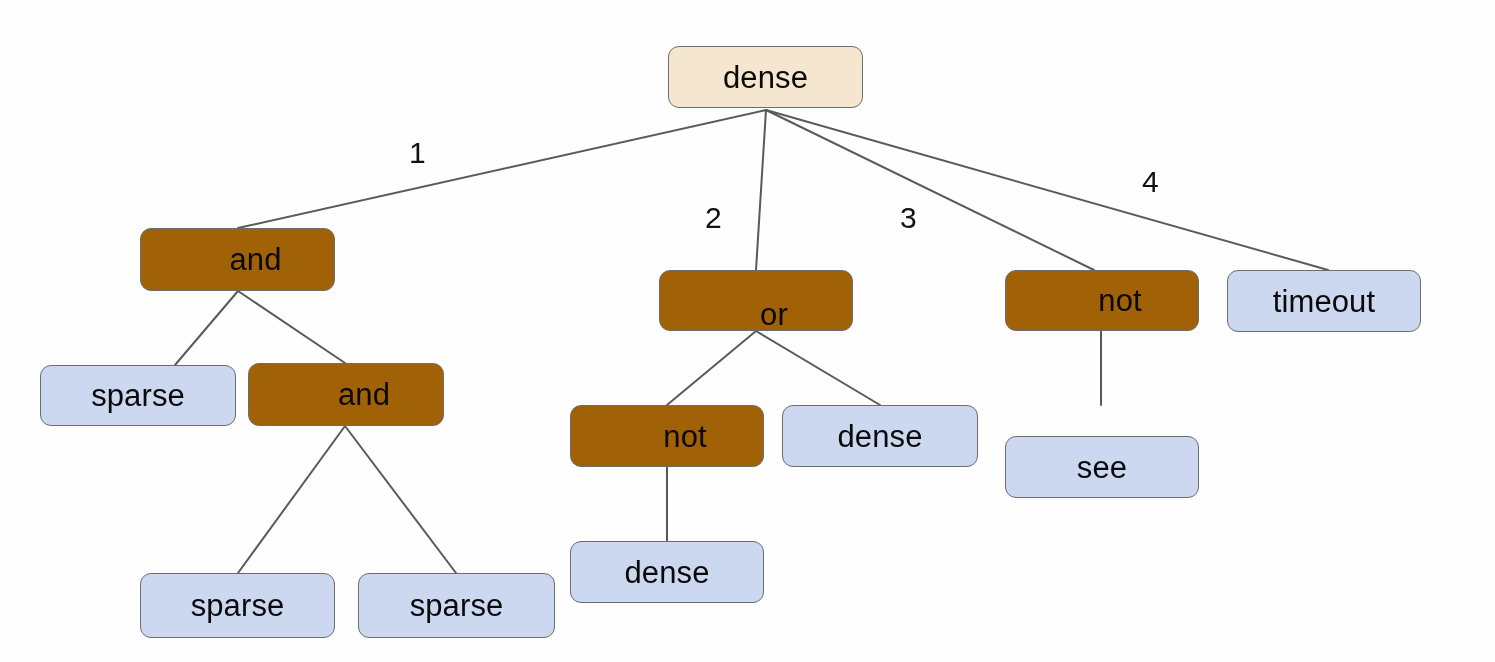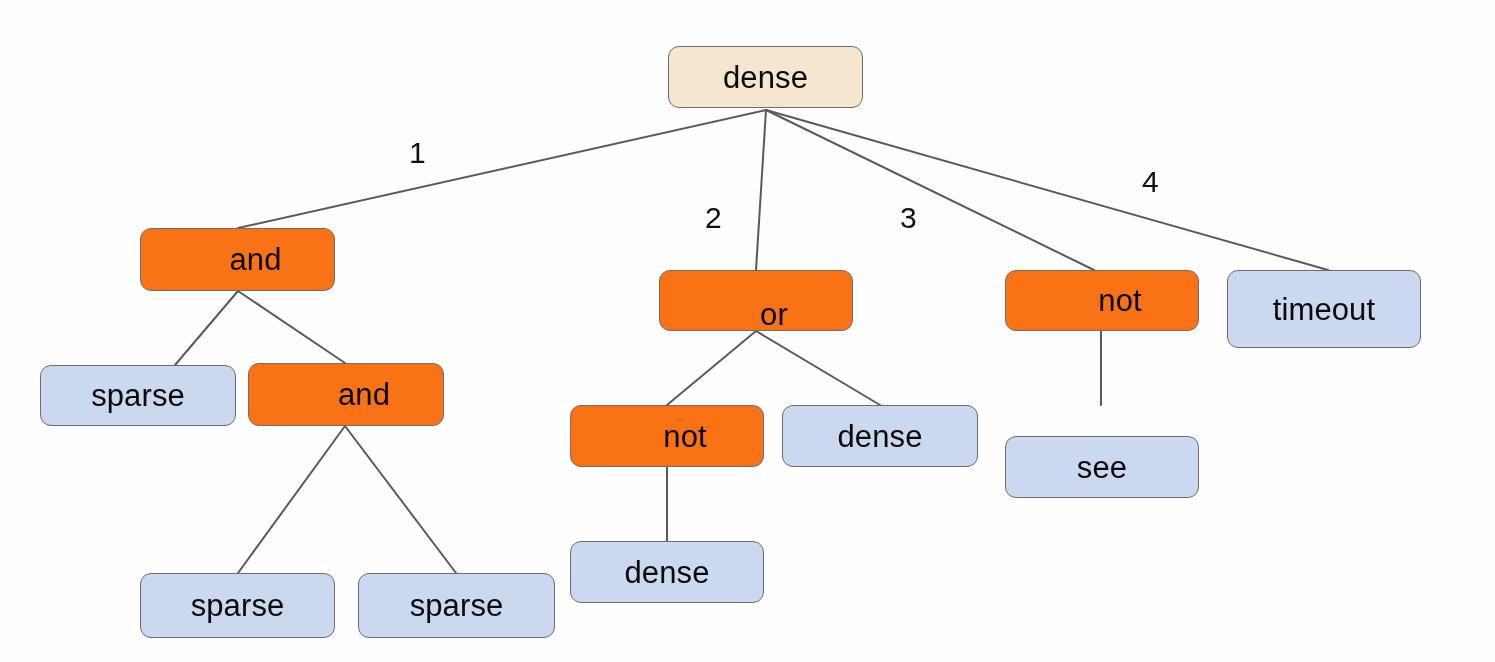--- a/index.html
+++ b/index.html
@@ -35,21 +35,21 @@
     align-items: center;
     justify-content: center;
     color: #0a0a0a;
     font-size: 31px;
     line-height: 1;
     letter-spacing: 0.1px;
     white-space: nowrap;
     z-index: 2;
   }
   .node.fill-beige { background: #f5e6d0; }
-  .node.fill-pink  { background: #f97316; padding-left: 36px; }
+  .node.fill-pink  { background: #a16207; padding-left: 36px; }
   .node.fill-blue  { background: #ccd8f0; }
   .edge-label {
     position: absolute;
     font-size: 30px;
     color: #111111;
     line-height: 1;
     white-space: nowrap;
     z-index: 3;
   }
 </style>
@@ -77,21 +77,21 @@
       </div>
       <div class="node fill-pink" style="left: 140px; top: 228px; width: 195px; height: 63px;">
         <span>and</span>
       </div>
       <div class="node fill-pink" style="left: 659px; top: 270px; width: 194px; height: 61px; align-items: flex-end;">
         <span>or</span>
       </div>
       <div class="node fill-pink" style="left: 1005px; top: 270px; width: 194px; height: 61px;">
         <span>not</span>
       </div>
-      <div class="node fill-blue" style="left: 1227px; top: 270px; width: 194px; height: 78px;">
+      <div class="node fill-blue" style="left: 1227px; top: 270px; width: 194px; height: 62px;">
         <span>timeout</span>
       </div>
       <div class="node fill-blue" style="left: 40px; top: 365px; width: 196px; height: 61px;">
         <span>sparse</span>
       </div>
       <div class="node fill-pink" style="left: 248px; top: 363px; width: 196px; height: 63px;">
         <span>and</span>
       </div>
       <div class="node fill-pink" style="left: 570px; top: 405px; width: 194px; height: 62px;">
         <span>not</span>

